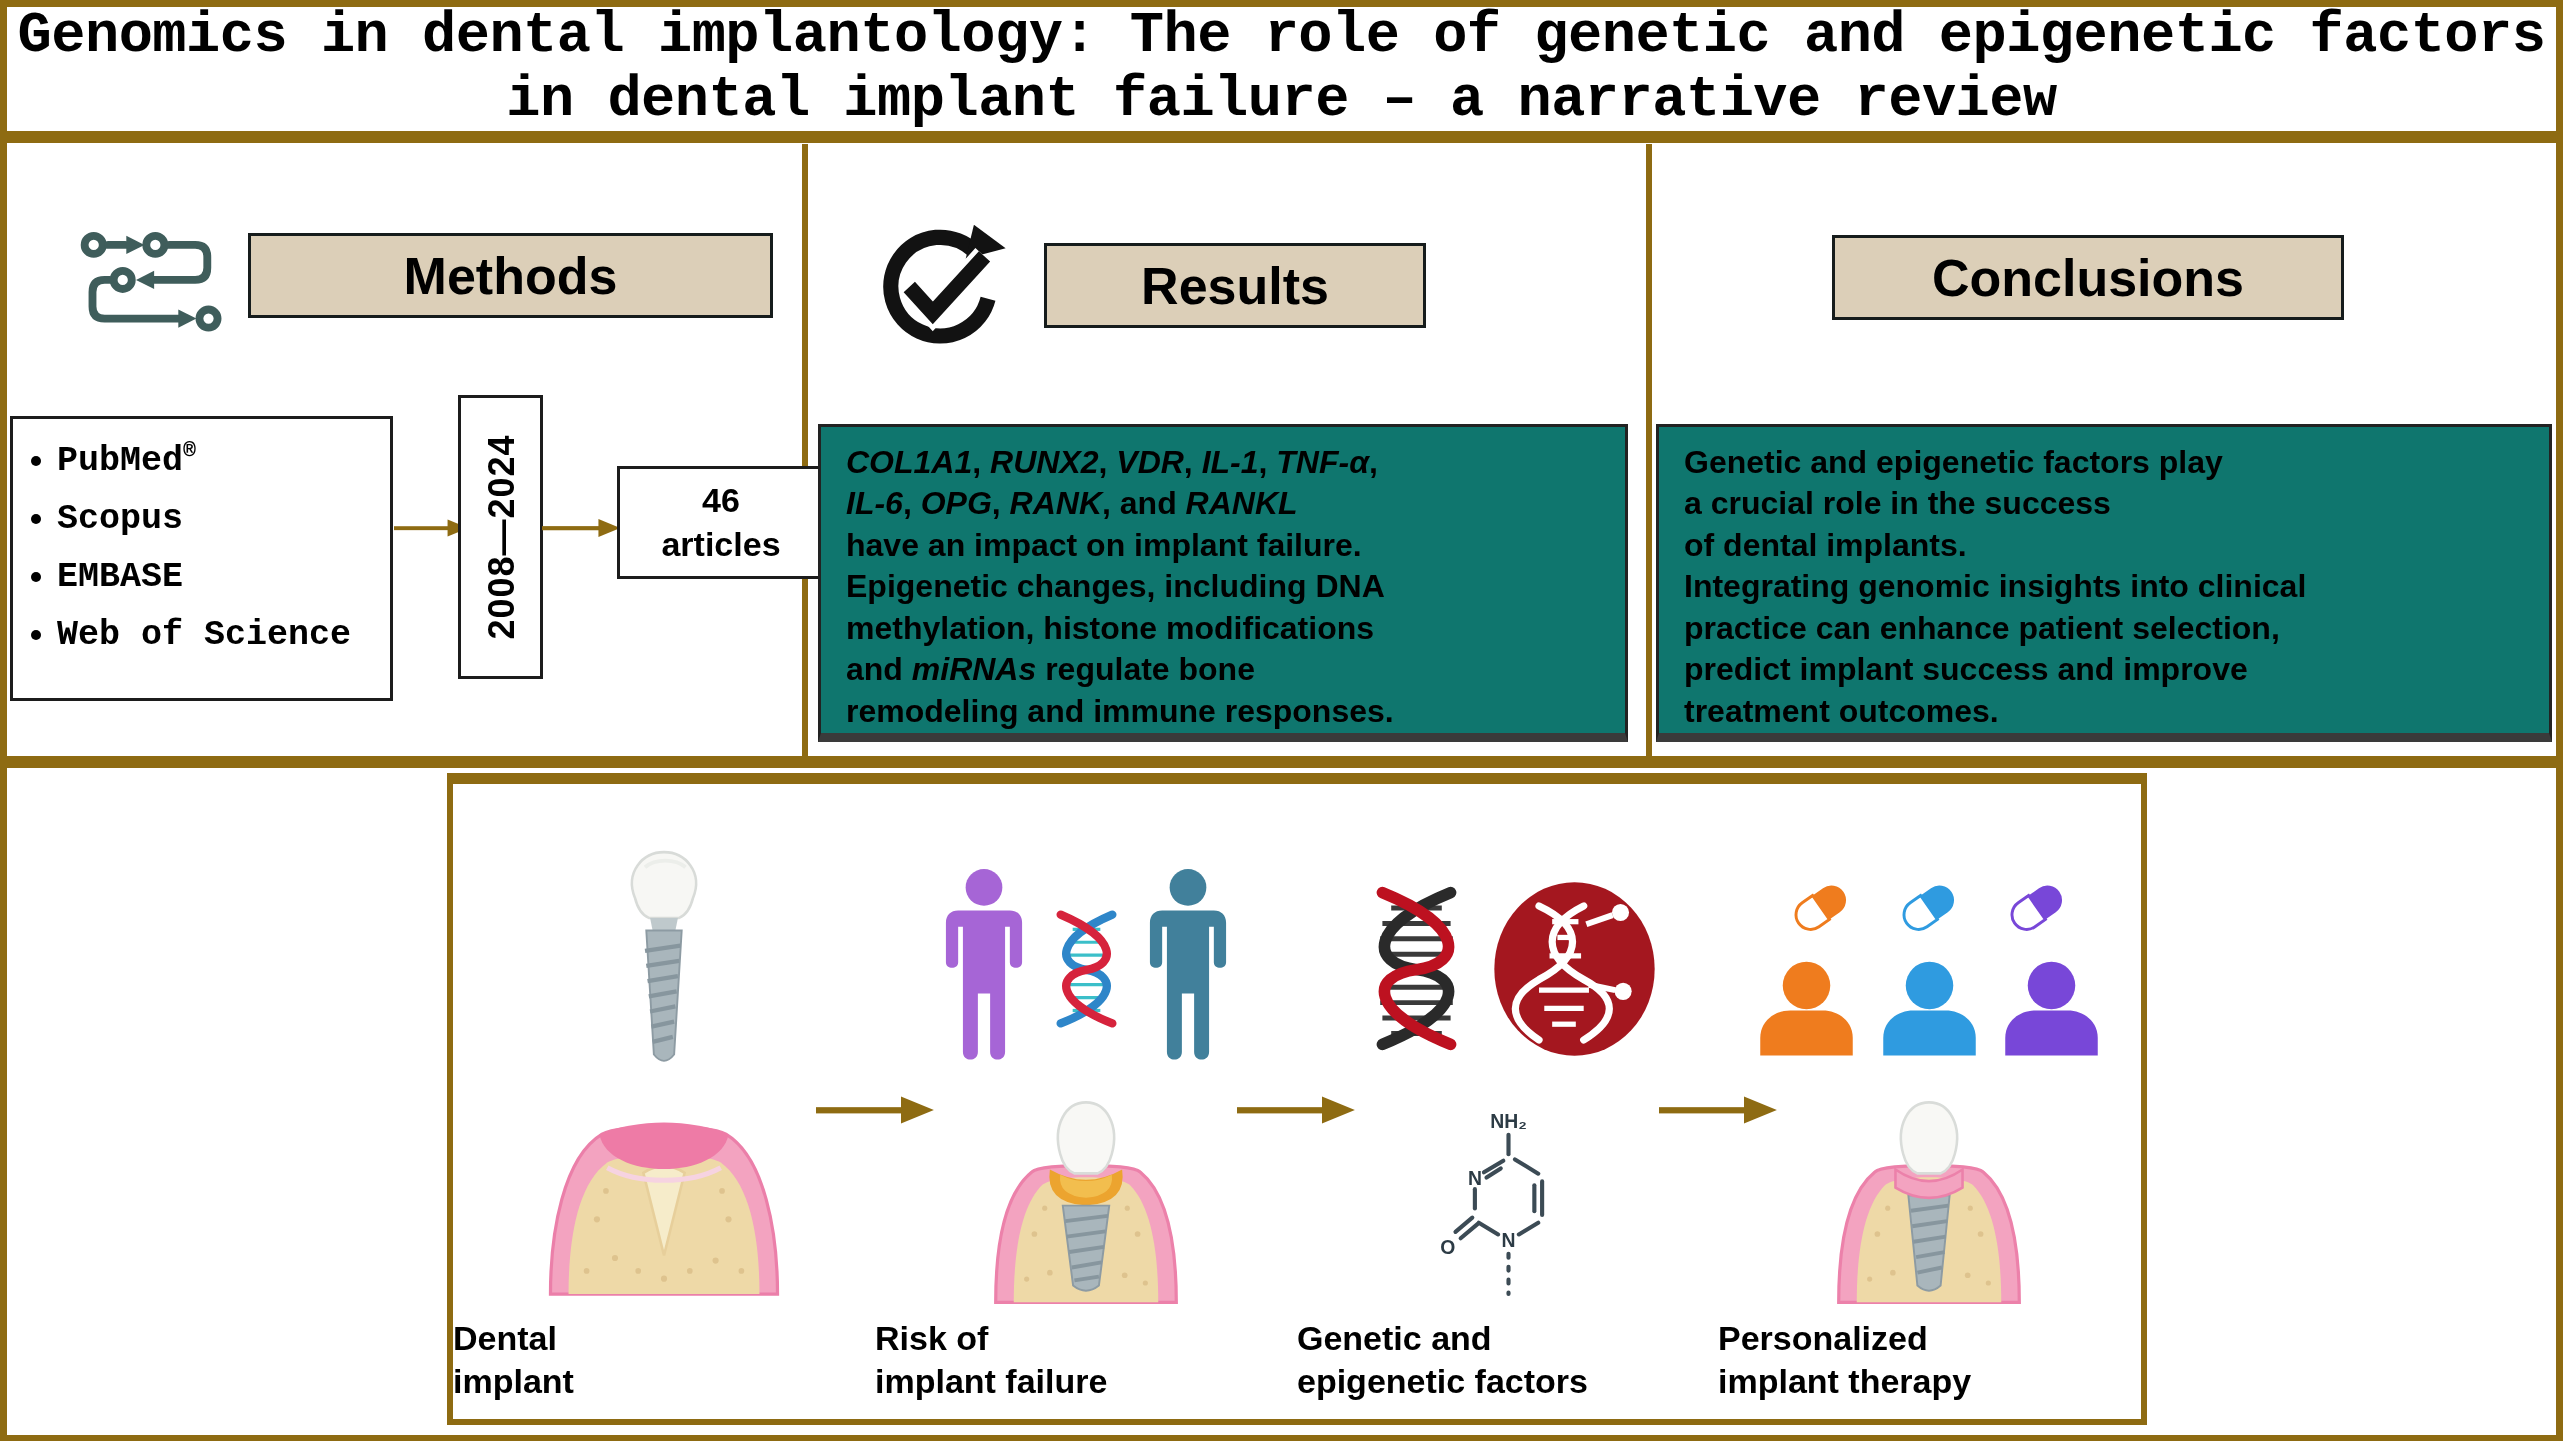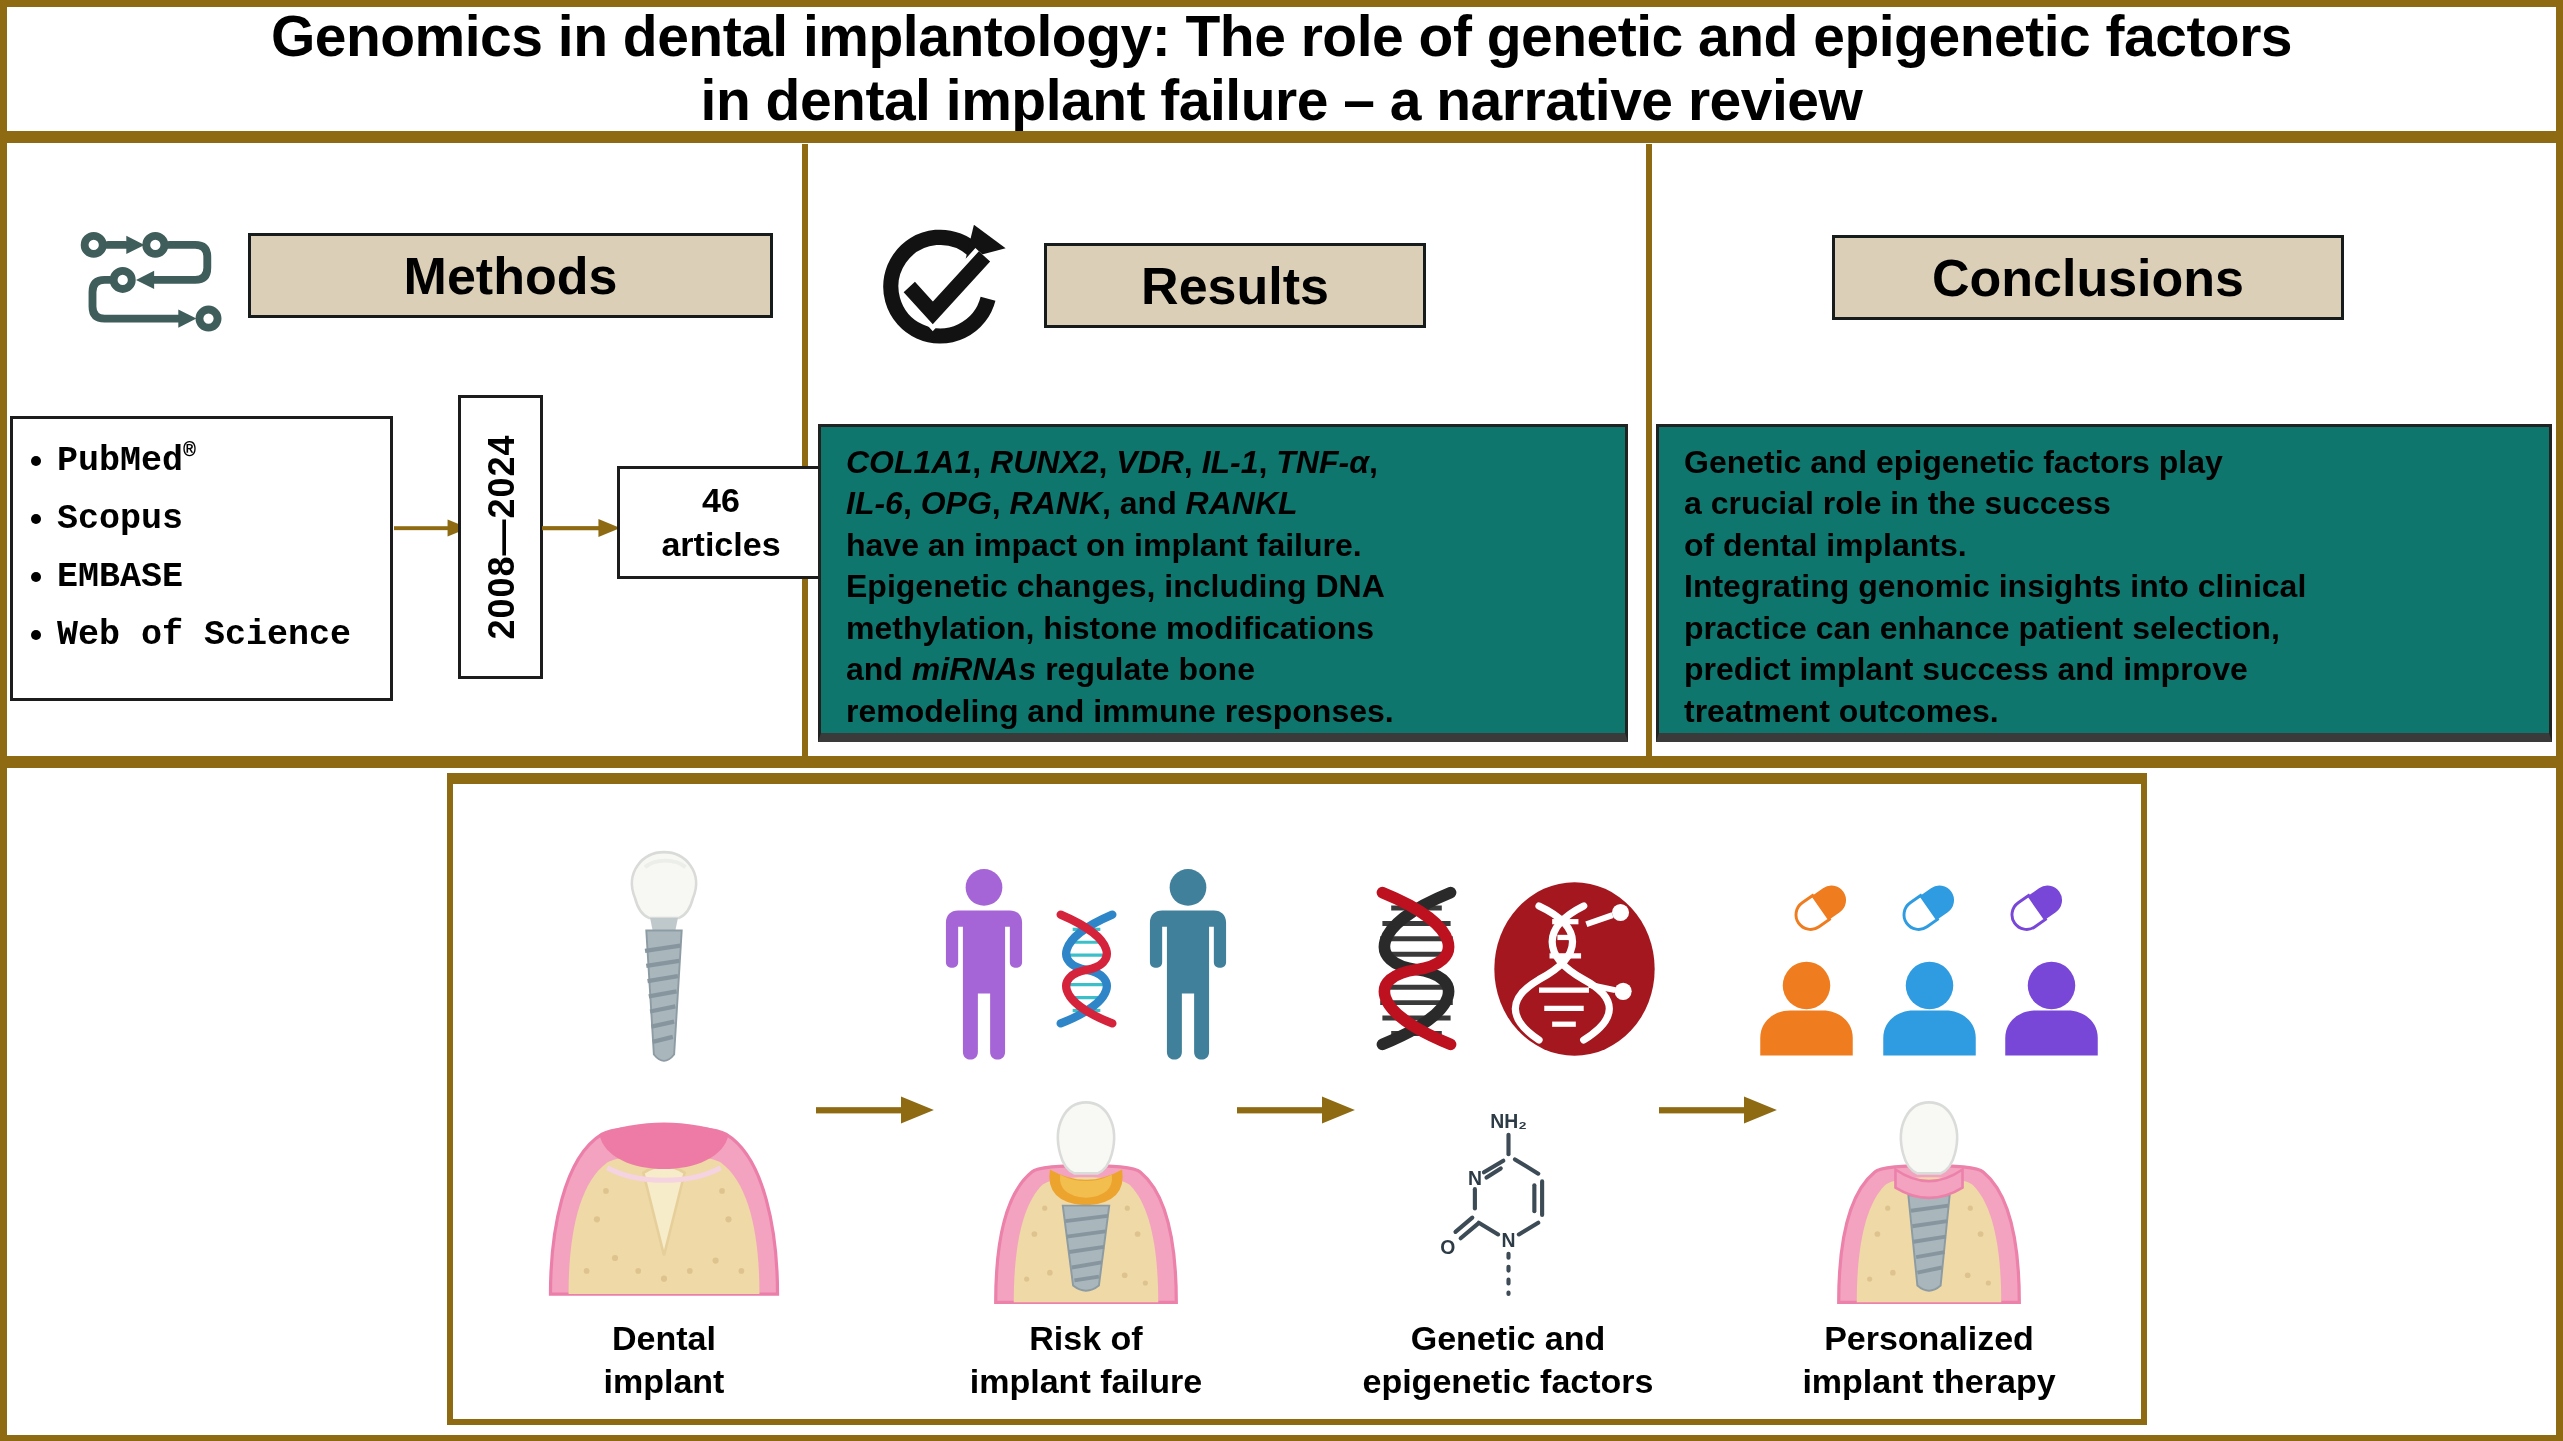--- a/index.html
+++ b/index.html
@@ -1,21 +1,21 @@
 <!DOCTYPE html>
 <html style="font-size:8.3px"><head>
 <meta charset="utf-8">
 <style>
   html,body{margin:0;padding:0;width:2563px;height:1442px;overflow:hidden;background:#fff;}
   *{box-sizing:border-box;}
   .fig{position:absolute;left:0;top:0;width:2563px;height:1442px;background:#fff;
        font-family:"Liberation Sans",sans-serif;font-weight:700;color:#000;}
   .frame{position:absolute;inset:0;border:7.2px solid #8e6b12;pointer-events:none;}
   .title-wrap{position:absolute;left:7.2px;right:7.2px;top:7.2px;height:124px;
-      display:flex;flex-direction:column;align-items:center;justify-content:center;text-align:center;}
+      display:flex;flex-direction:column;align-items:center;justify-content:center;text-align:center;font-family:Liberation Mono, monospace;}
   .title-line{font-size:57px;line-height:1.12;letter-spacing:-0.5px;}
   .hband{position:absolute;left:0;right:0;height:12.4px;background:#8e6b12;}
   .band-title{top:131px;}
   .band-mid{top:756px;}
   .vline{position:absolute;top:144px;height:612px;width:6.2px;background:#8e6b12;}
   .v1{left:802px;} .v2{left:1646px;}
 
   .hdr{position:absolute;background:#dccfb8;border:3.6px solid #161c1c;
        display:flex;align-items:center;justify-content:center;font-size:52px;text-align:right;}
   .hdr-methods{left:248px;top:233px;width:525px;height:85px;}
@@ -49,21 +49,21 @@
       border:6.7px solid #8e6b12;border-top:11px solid #8e6b12;}
   .stage{position:absolute;top:0;height:100%;width:422px;}
   .s1{left:0;} .s2{left:422px;} .s3{left:844px;} .s4{left:1265px;}
   .icon-area{position:absolute;left:0;right:0;top:49px;height:271px;
       display:flex;align-items:center;justify-content:center;gap:12.4px;}
   .icon-col{flex-direction:column;gap:22px;}
   .row{display:flex;align-items:center;justify-content:center;gap:30px;}
   .illus{position:absolute;left:0;right:0;top:306px;height:227px;
       display:flex;align-items:flex-start;justify-content:center;}
   .illus3{top:302px;height:243px;}
-  .stage-label{position:absolute;left:0;right:0;top:533px;text-align:center;
+  .stage-label{position:absolute;left:0;right:0;top:533px;text-align:left;
       font-size:34px;line-height:1.26;white-space:pre-line;}
   .f-arrow{position:absolute;top:309px;width:165px;height:34px;}
   .fa1{left:340px;} .fa2{left:761px;} .fa3{left:1183px;}
 </style>
 </head>
 <body>
 
 <div class="fig">
 
   <div class="title-wrap">

